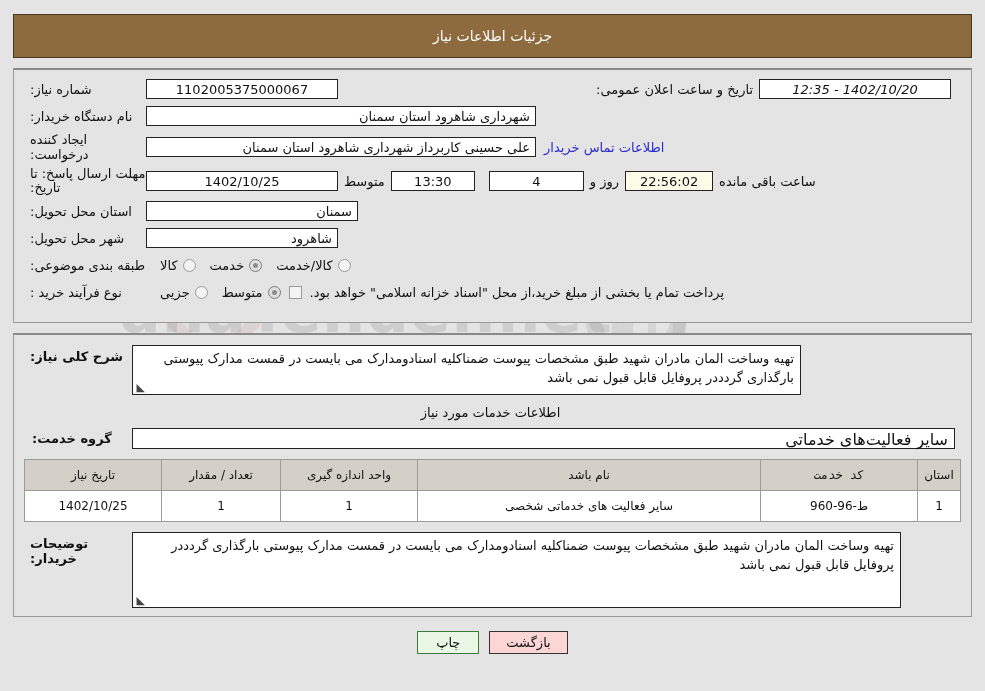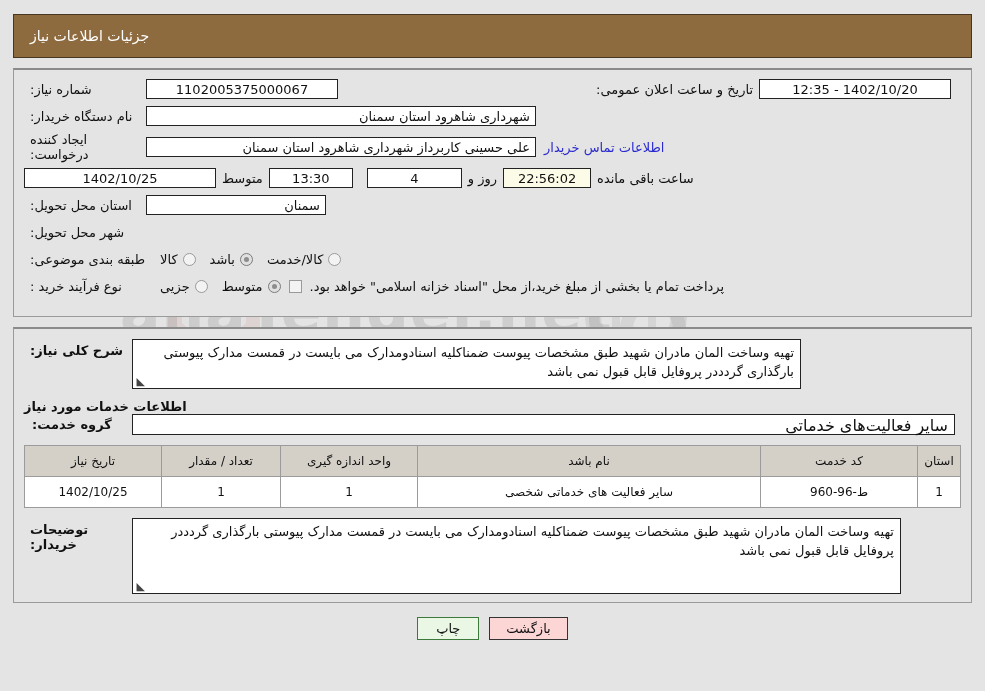--- a/index.html
+++ b/index.html
@@ -101,21 +101,21 @@
   .content { position: relative; z-index: 2; }
 
   
   .titlebar {
     margin: 14px 13px 0 13px;
     height: 44px;
     background: #8e6a3f;
     border: 1px solid #4a3520;
     display: flex;
     align-items: center;
-    justify-content: flex-end;
+    justify-content: center;
     padding: 0 16px;
     box-sizing: border-box;
   }
   .titlebar .t {
     color: #ffffff;
     font-size: 14px;
   }
 
   
   .panel {
@@ -159,27 +159,27 @@
     color: #111;
     overflow: hidden;
     white-space: nowrap;
   }
   .fld.rtltext { text-align: right; }
   .fld.cream { background: #fbfbe8; }
 
   .w-num   { width: 192px; }
   .w-org   { width: 390px; }
   .w-user  { width: 390px; }
-  .w-prov  { width: 180px; padding-left: 8px; }
+  .w-prov  { width: 212px; padding-left: 8px; }
   .w-city  { width: 192px; }
   .w-dt2   { width: 192px; }
   .w-time  { width: 84px; }
   .w-days  { width: 95px; }
   .w-left  { width: 88px; }
-  .w-pubdate { width: 192px; }
+  .w-pubdate { width: 192px; font-style: italic; }
   .gap10 { width: 10px; }
   .gap14 { width: 14px; }
 
   .sublbl {
     font-size: 13px;
     color: #111;
     padding: 0 6px;
     white-space: nowrap;
   }
   .link {
@@ -265,23 +265,23 @@
     left: 3px;
     bottom: 2px;
     width: 9px; height: 9px;
     color: #444;
     font-size: 11px;
     line-height: 9px;
   }
 
   .section-head {
     font-size: 13px;
-    font-weight: bold;
-    margin: 10px 4px 0 0;
-    text-align: left;
+    font-weight: normal;
+    margin: 10px 4px 8px 0;
+    text-align: center;
     color: #111;
   }
 
   .group-row { display: flex; align-items: center; margin: 0 0 10px 0; }
   .group-lbl {
     flex: 0 0 108px;
     width: 108px;
     font-weight: bold;
     font-size: 13px;
     text-align: left;
@@ -321,21 +321,21 @@
   table.items td {
     border: 1px solid #9b9b9b;
     font-size: 12px;
     color: #111;
     height: 26px;
     padding: 2px 4px;
     text-align: center;
     background: #ffffff;
   }
   .col-radif { width: 34px; }
-  .col-code  { width: 148px; }
+  .col-code  { width: 148px; font-family: Liberation Mono, monospace; }
   .col-name  { width: auto; }
   .col-unit  { width: 128px; }
   .col-qty   { width: 110px; }
   .col-date  { width: 128px; }
 
   
   .btnbar {
     display: flex;
     justify-content: center;
     gap: 10px;
@@ -402,42 +402,44 @@
       <div class="row">
         <div style="flex:1 1 auto"></div>
         <div class="sublbl">ساعت باقی مانده</div>
         <div class="fld cream w-left">22:56:02</div>
         <div class="sublbl">روز و</div>
         <div class="fld w-days">4</div>
         <div class="gap14"></div>
         <div class="fld w-time">13:30</div>
         <div class="sublbl">متوسط</div>
         <div class="fld w-dt2">1402/10/25</div>
+        <div class="lbl two">مهلت ارسال پاسخ: تا تاریخ:</div>
       </div>
 
       <div class="row">
         <div style="flex:1 1 auto"></div>
         <div class="fld rtltext w-prov">سمنان</div>
         <div class="lbl">استان محل تحویل:</div>
       </div>
 
       <div class="row">
         <div style="flex:1 1 auto"></div>
+        <div class="fld rtltext w-city">شاهرود</div>
         <div class="lbl">شهر محل تحویل:</div>
       </div>
 
       <div class="row">
         <div style="flex:1 1 auto"></div>
         <div style="display:flex;align-items:center;">
           <div class="radio"></div>
           <div class="rlabel">کالا/خدمت</div>
         </div>
         <div style="display:flex;align-items:center;">
           <div class="radio sel"></div>
-          <div class="rlabel">باشد</div>
+          <div class="rlabel">خدمت</div>
         </div>
         <div style="display:flex;align-items:center;">
           <div class="radio"></div>
           <div class="rlabel">کالا</div>
         </div>
         <div class="lbl">طبقه بندی موضوعی:</div>
       </div>
 
       <div class="row">
         <div style="flex:1 1 auto"></div>

